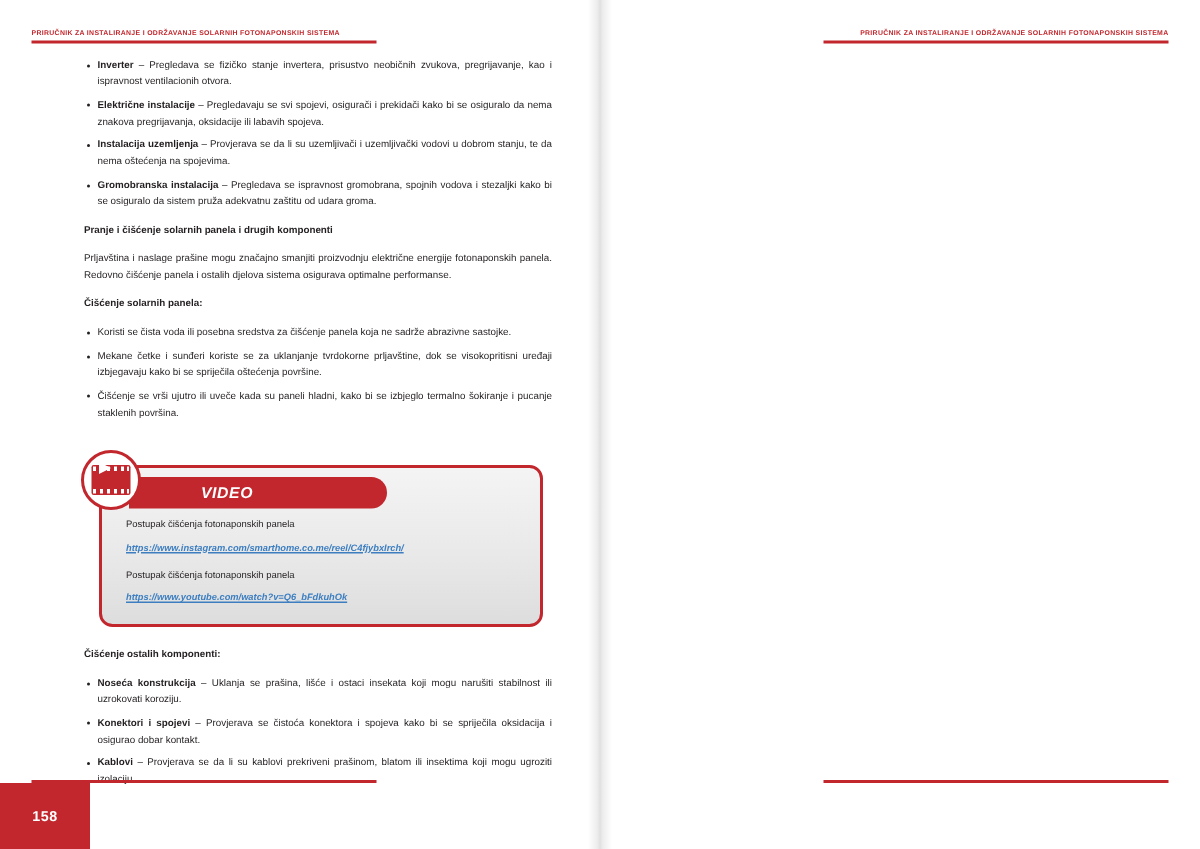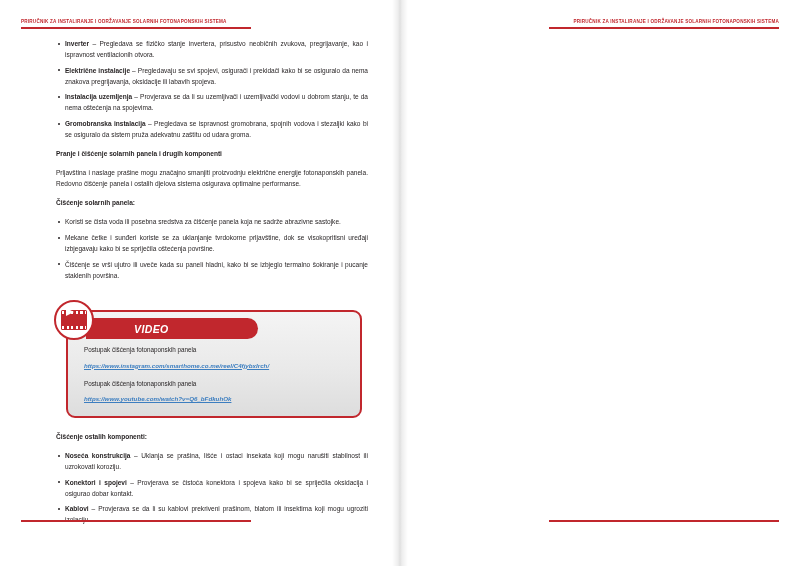--- a/index.html
+++ b/index.html
@@ -310,20 +310,21 @@
         <li>
           <span class="b">Konektori i spojevi</span><span> – Provjerava se čistoća konektora i spojeva kako bi se spriječila oksidacija i osigurao dobar kontakt.</span>
         </li>
         <li>
           <span class="b">Kablovi</span><span> – Provjerava se da li su kablovi prekriveni prašinom, blatom ili insektima koji mogu ugroziti izolaciju.</span>
         </li>
       </ul>
     </div>
 
     <div class="footrule left"></div>
+    <div class="folio left">158</div>
   </div>
 
   <div class="page page-right">
 
     <div class="runhead right">PRIRUČNIK ZA INSTALIRANJE I ODRŽAVANJE SOLARNIH FOTONAPONSKIH SISTEMA</div>
     <div class="headrule right"></div>
 
     <div class="footrule right"></div>
   </div>
 

